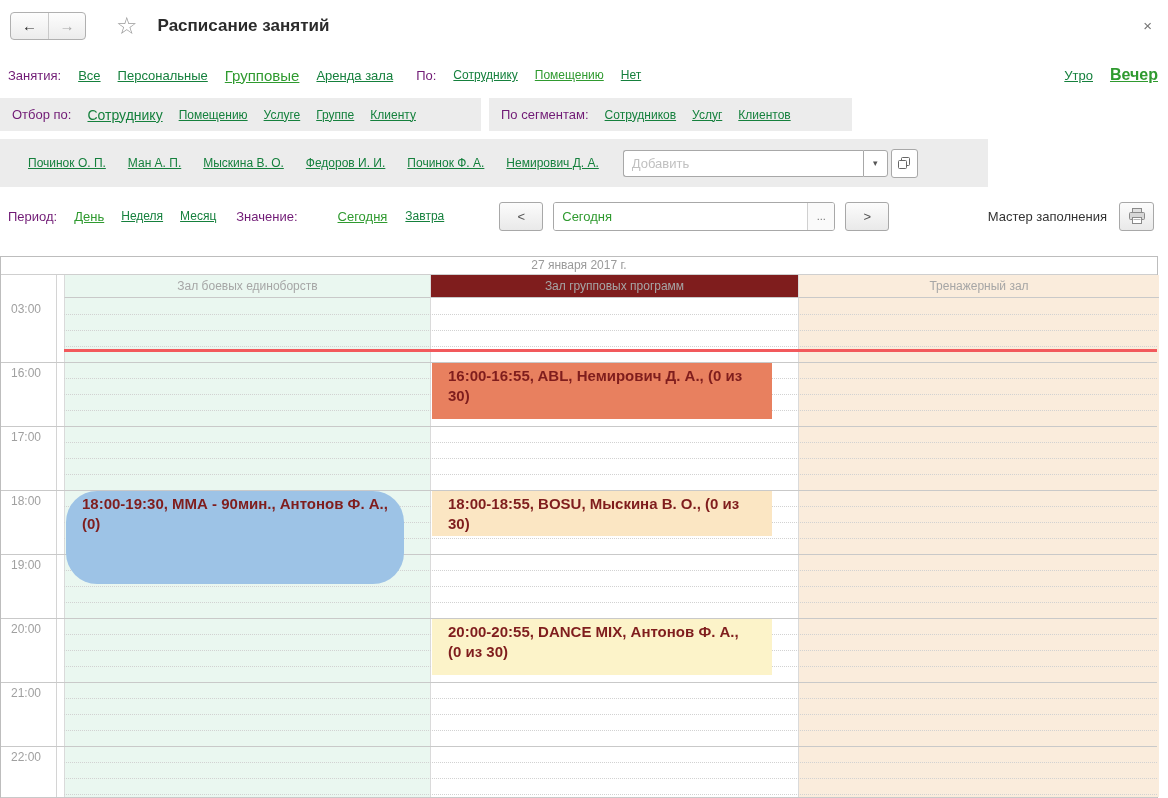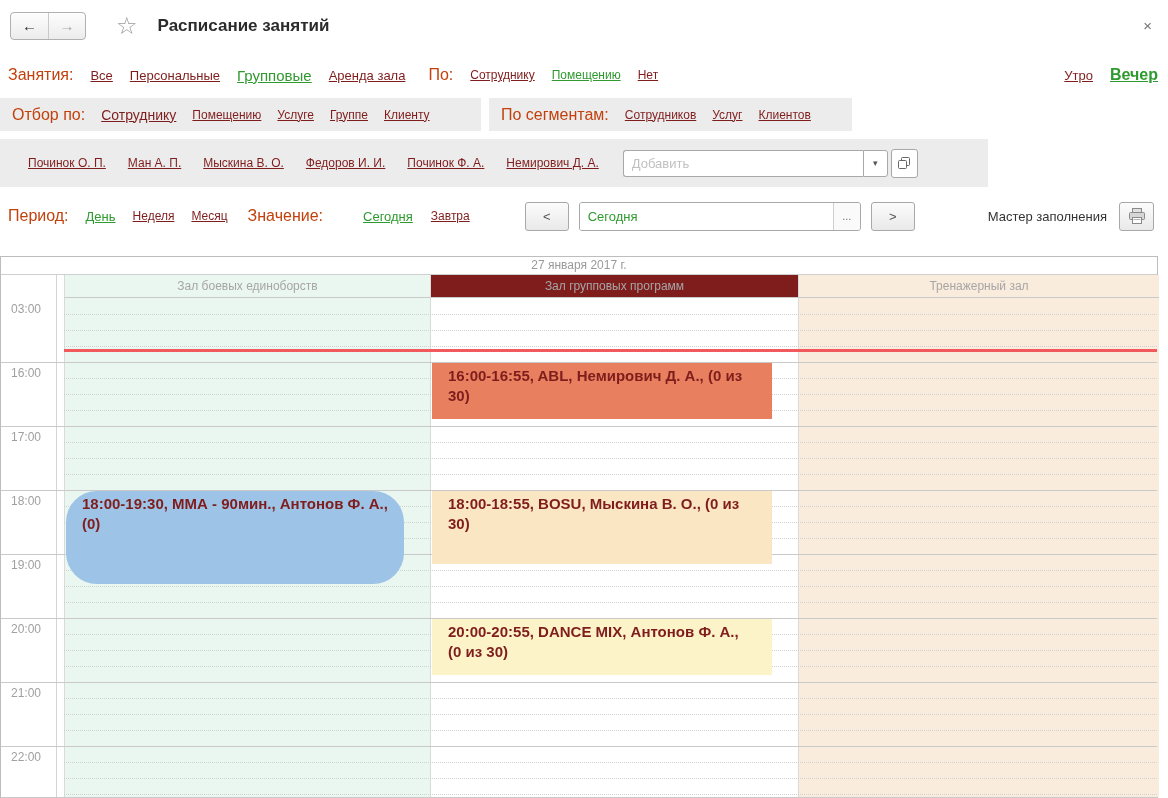--- a/index.html
+++ b/index.html
@@ -11,25 +11,25 @@
   .navgroup { display:inline-flex; border:1px solid #b0b0b0; border-radius:4px; overflow:hidden;
               background:linear-gradient(#fdfdfd,#ececec); height:28px; }
   .navgroup button { width:37px; border:none; background:transparent; font-size:15px; cursor:pointer; }
   .navgroup button.back { color:#2b2b2b; }
   .navgroup button.fwd  { color:#a8a8a8; border-left:1px solid #c9c9c9; }
   .star { font-size:24px; color:#9a9a9a; margin-left:30px; line-height:1; }
   .page-title { font-size:17px; font-weight:bold; color:#2b2b2b; margin-left:20px; }
   .close-x { margin-left:auto; margin-right:4px; color:#757575; font-size:15px; cursor:pointer; }
 
   
-  a.lnk { color:#7f1d1d; text-decoration:underline; font-size:13px; cursor:pointer; white-space:nowrap; }
+  a.lnk { color:#15803d; text-decoration:underline; font-size:13px; cursor:pointer; white-space:nowrap; }
   a.lnk.small { font-size:12px; }
   a.lnk.big { font-size:14px; }
   a.lnk.sel { color:#2f9a2f; }
-  .lbl { font-size:16px; color:#c2410c; white-space:nowrap;text-align:center; }
+  .lbl { font-size:13px; color:#701a75; white-space:nowrap;text-align:center; }
 
   
   .row-filters { display:flex; align-items:center; gap:17px; padding:0 10px 0 8px; margin-top:16px; height:26px; }
   .row-filters .sel-groups { font-size:15px; }
   .row-filters .evening { font-size:16px; font-weight:bold; }
   .spacer { flex:1; }
 
   
   .row-selection { display:flex; gap:8px; margin-top:10px; }
   .graybox { background:#ececec; display:flex; align-items:center; gap:16px; padding:7px 12px; height:33px; }
@@ -221,15 +221,15 @@
     <div class="cal-time" style="top: 109px;">16:00</div>
     <div class="cal-time" style="top: 173px;">17:00</div>
     <div class="cal-time" style="top: 237px;">18:00</div>
     <div class="cal-time" style="top: 301px;">19:00</div>
     <div class="cal-time" style="top: 365px;">20:00</div>
     <div class="cal-time" style="top: 429px;">21:00</div>
     <div class="cal-time" style="top: 493px;">22:00</div>
     <div class="cal-now" style="top: 92.2px; background: rgb(242, 89, 92);"></div>
     <div class="cal-event" style="left: 431px; top: 106px; width: 340px; height: 55.688px; background: rgb(232, 128, 95);">16:00-16:55, ABL, Немирович Д. А., (0 из 30)</div>
     <div class="cal-event" style="left: 65px; top: 234px; width: 338px; height: 93px; background: rgb(157, 195, 230); border-radius: 31px;">18:00-19:30, ММА - 90мин., Антонов Ф. А., (0)</div>
-    <div class="cal-event" style="left: 431px; top: 234px; width: 340px; height: 73px; background: rgb(251, 230, 195);">18:00-18:55, BOSU, Мыскина В. О., (0 из 30)</div>
+    <div class="cal-event" style="left: 431px; top: 234px; width: 340px; height: 45px; background: rgb(251, 230, 195);">18:00-18:55, BOSU, Мыскина В. О., (0 из 30)</div>
     <div class="cal-event" style="left: 431px; top: 362px; width: 340px; height: 55.688px; background: rgb(252, 243, 201);">20:00-20:55, DANCE MIX, Антонов Ф. А., (0 из 30)</div>
   </div>
 
 </body></html>

